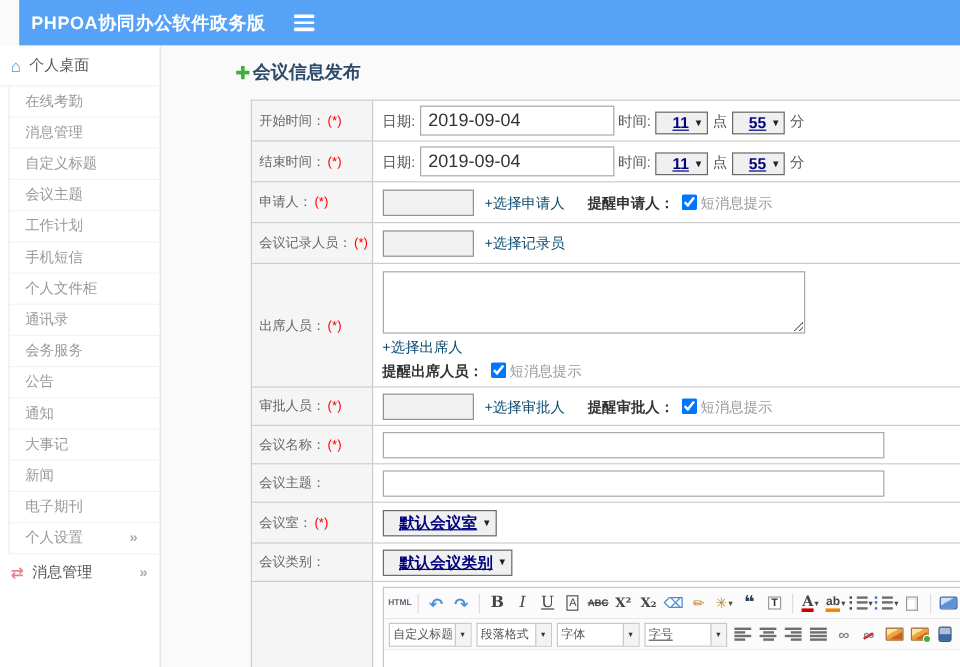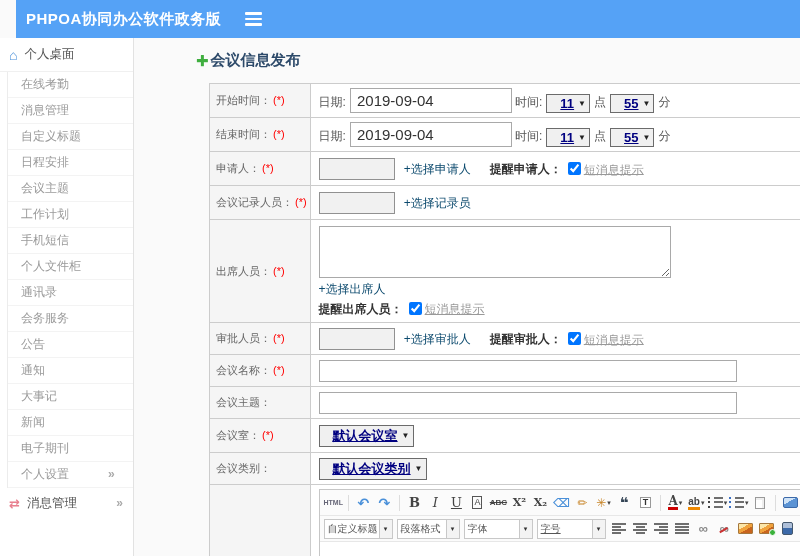--- a/index.html
+++ b/index.html
@@ -53,21 +53,21 @@
   .date-in { width:162px; height:25px; border:1px solid #a9a9a9; padding:2px 6px;
     font-size:15px; color:#333; font-family:inherit; }
   .fsel { display:inline-flex; align-items:center; gap:4px; border:1px solid #6b6b6b;
     background:#f0f0f0; padding:1px 3px 1px 13px; cursor:pointer; vertical-align:middle; }
   .val-navy { color:#000080; font-weight:bold; font-size:13px; text-decoration:underline; }
   .arr { font-size:8px; color:#222; }
   .small-in { width:76px; height:22px; border:1px solid #919191; background:#f1f1f1; padding:0 4px; }
   .lnk { color:#0c4a6e; font-size:12px; text-decoration:none; margin-left:6px; cursor:pointer; }
   .remind { font-weight:bold; color:#333; font-size:12px; margin-left:16px; }
   .cb { vertical-align:-2px; margin:0 3px 0 6px; }
-  .sms { color:#999; font-size:12px;text-decoration:underline; }
+  .sms { color:#999; font-size:12px; }
   .att-ta { display:block; width:352px; height:52px; border:1px solid #a9a9a9; resize:both; margin:2px 0 3px; }
   .att-line { margin-top:3px; }
   .att-line .lnk { margin-left:0; }
   .att-line .remind { margin-left:0; }
   .long-in { width:418px; height:22px; border:1px solid #a9a9a9; padding:0 4px; }
 
   
   .editor { width:486px; border:1px solid #c6c6c6; background:#fff; }
   .edt-row { display:flex; align-items:center; flex-wrap:nowrap; padding:2px 3px;
     background:#fbfbfb; border-bottom:1px solid #e7e7e7; height:26px; }
@@ -157,23 +157,20 @@
       <div class="side-sub-item">
         <span>在线考勤</span>
       </div>
       <div class="side-sub-item">
         <span>消息管理</span>
       </div>
       <div class="side-sub-item">
         <span>自定义标题</span>
       </div>
       <div class="side-sub-item">
-        <span>日程安排</span>
-      </div>
-      <div class="side-sub-item">
         <span>会议主题</span>
       </div>
       <div class="side-sub-item">
         <span>工作计划</span>
       </div>
       <div class="side-sub-item">
         <span>手机短信</span>
       </div>
       <div class="side-sub-item">
         <span>个人文件柜</span>

